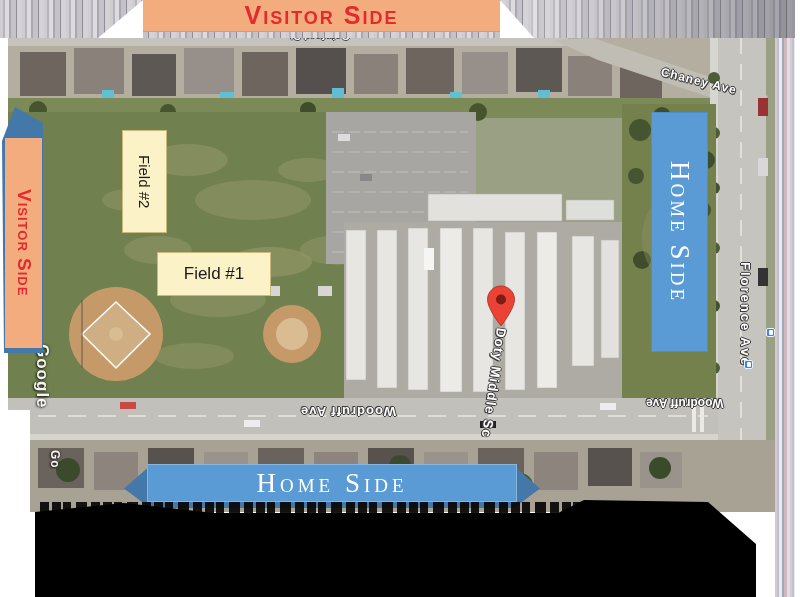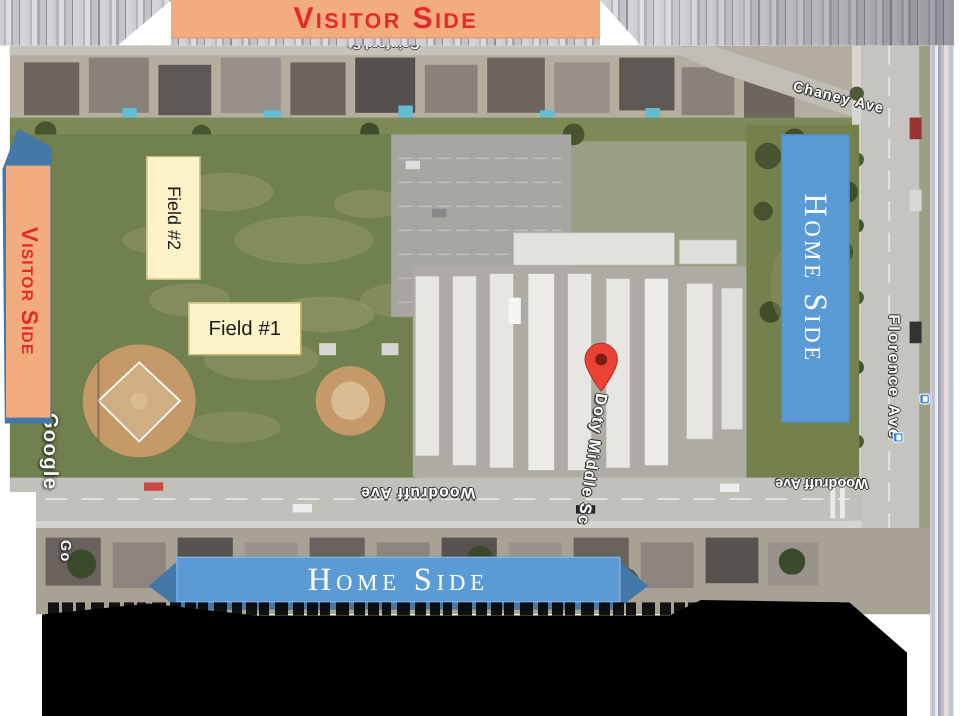--- a/index.html
+++ b/index.html
@@ -52,21 +52,21 @@
   .ribbon .light{position:absolute;left:23px;top:2px;width:370px;height:38px;
     display:flex;align-items:center;justify-content:center;border:1px solid #85b5e2;box-sizing:border-box;}
   .home-bottom-text{font-variant:small-caps;color:#fff;font-family:"Liberation Serif",serif;
     font-size:27px;letter-spacing:4px;}
 
   
   .field-label{position:absolute;display:flex;align-items:center;justify-content:center;
     border:1px solid #c9b97a;box-sizing:border-box;color:#1a1a1a;}
   .field2{left:122px;top:130px;width:45px;height:103px;}
   .field2 span{writing-mode:vertical-rl;font-size:15px;}
-  .field1{left:157px;top:252px;width:94px;height:44px;font-size:17px;}
+  .field1{left:157px;top:252px;width:114px;height:44px;font-size:17px;}
 
   
   .pin{position:absolute;left:486px;top:285px;width:30px;height:42px;}
 
   
   .transit{position:absolute;width:9px;height:9px;background:#3a86f0;border:1px solid #eaf2ff;
     border-radius:2px;box-sizing:border-box;display:flex;align-items:center;justify-content:center;}
   .transit i{display:block;width:4px;height:5px;background:#fff;border-radius:1px;}
 
   

